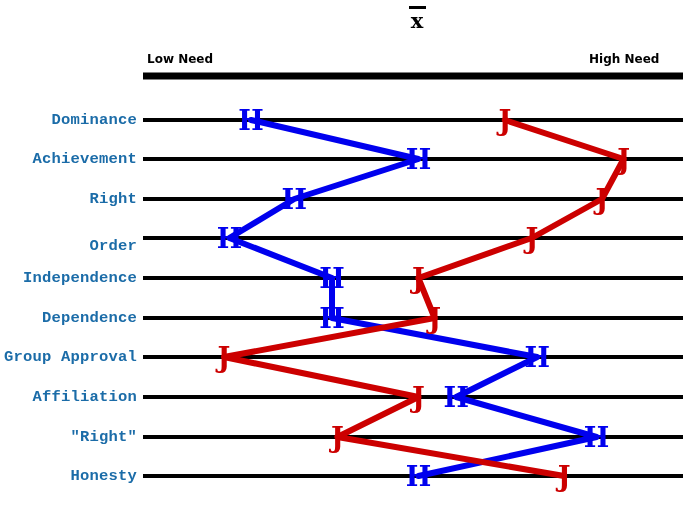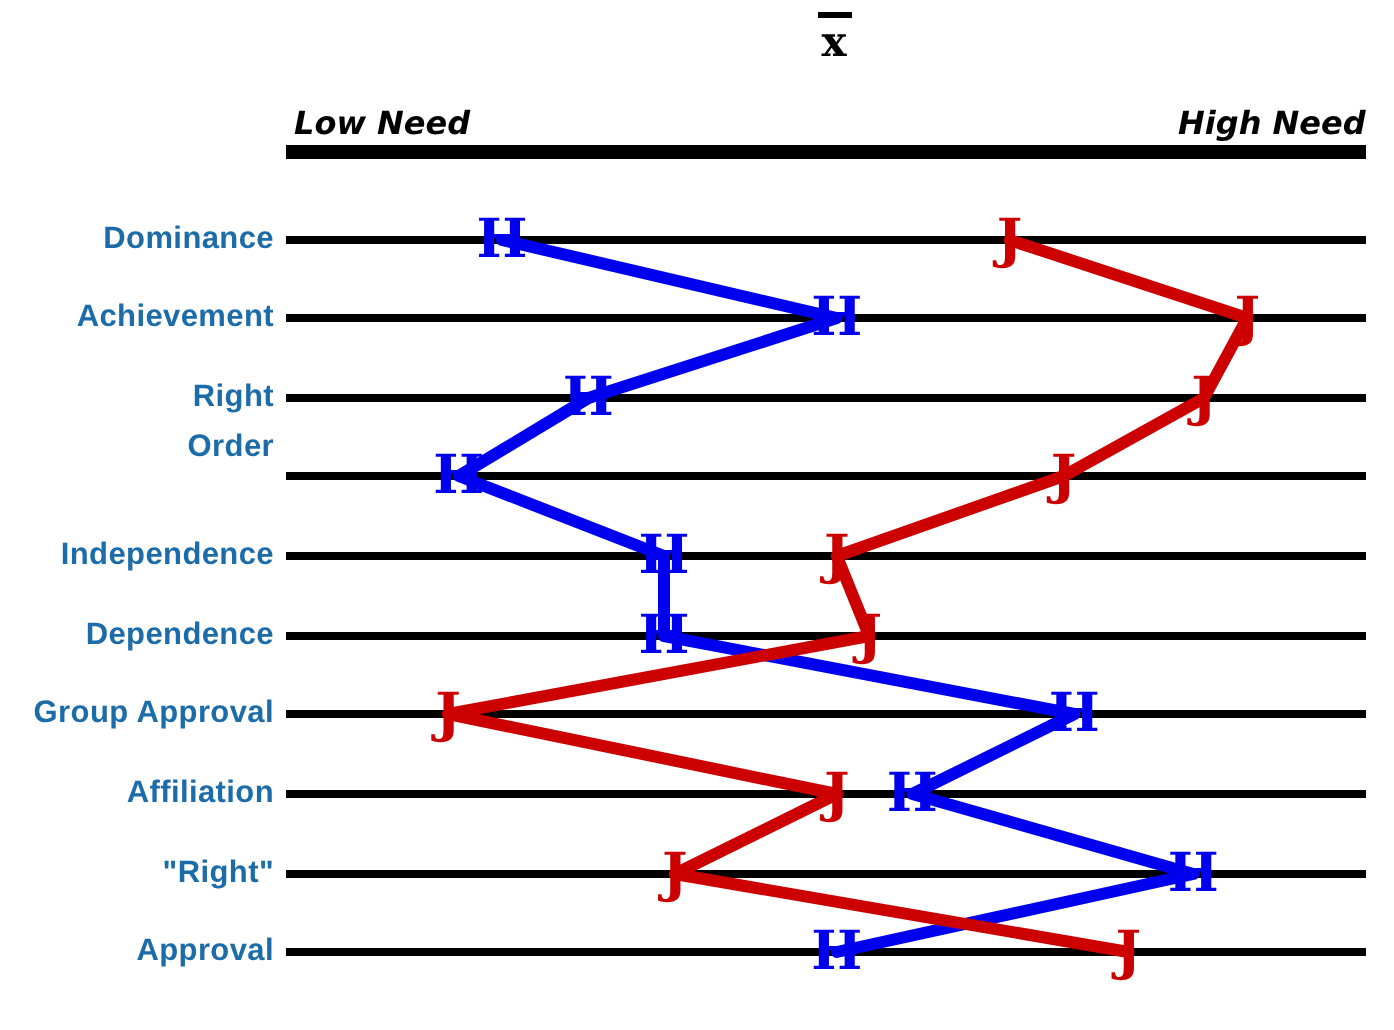--- a/index.html
+++ b/index.html
@@ -25,35 +25,34 @@
     position: absolute;
     left: 0; top: 0;
     width: 697px;
     height: 515px;
   }
   .row-label {
     position: absolute;
     right: 697px;
     text-align: right;
     color: #1b6ca8;
-    font-family: Liberation Sans, sans-serif;
+    font-family: Liberation Mono, monospace;
     font-weight: 700;
     font-size: 15.5px;
     letter-spacing: 0.2px;
     white-space: nowrap;
     transform: translateY(-50%);
   }
   .axis-caption {
     position: absolute;
     color: #000000;
     font-family: "DejaVu Sans", sans-serif;
     font-weight: 700;
-    font-size: 16px;
+    font-size: 12px;
     white-space: nowrap;
-    font-style: italic;
   }
   .mean-symbol {
     position: absolute;
     color: #000000;
     font-family: "DejaVu Serif", serif;
     font-weight: 700;
     font-size: 21px;
     line-height: 1;
     text-align: center;
   }
@@ -114,27 +113,27 @@
     <g id="series-lines">
         <polyline points="251.0,120 418.4,159 294.2,199 229.4,238 332.0,278 332.0,318 537.2,357 456.2,397 596.6,437 418.4,476" fill="none" stroke="#0000ee" stroke-width="6" stroke-linejoin="round" stroke-linecap="round"></polyline>
         <polyline points="504.8,120 623.6,159 602.0,199 531.8,238 418.4,278 434.6,318 224.0,357 418.4,397 337.4,437 564.2,476" fill="none" stroke="#cc0000" stroke-width="6" stroke-linejoin="round" stroke-linecap="round"></polyline>
       </g>
   </svg>
 
   <div id="labels">
       <div class="row-label" style="top: 120px; right: 560px;">Dominance</div>
       <div class="row-label" style="top: 159px; right: 560px;">Achievement</div>
       <div class="row-label" style="top: 199px; right: 560px;">Right</div>
-      <div class="row-label" style="top: 224px; right: 560px;">Order</div>
+      <div class="row-label" style="top: 246px; right: 560px;">Order</div>
       <div class="row-label" style="top: 278px; right: 560px; text-align: center;">Independence</div>
       <div class="row-label" style="top: 318px; right: 560px; text-align: center;">Dependence</div>
       <div class="row-label" style="top: 357px; right: 560px;">Group Approval</div>
       <div class="row-label" style="top: 397px; right: 560px;">Affiliation</div>
       <div class="row-label" style="top: 437px; right: 560px;">"Right"</div>
-      <div class="row-label" style="top: 476px; right: 560px;">Approval</div>
+      <div class="row-label" style="top: 476px; right: 560px;">Honesty</div>
     </div>
   <div id="glyphs">
       <div class="glyph glyph-h" style="left: 251px; top: 120px;">H</div>
       <div class="glyph glyph-h" style="left: 418.4px; top: 159px;">H</div>
       <div class="glyph glyph-h" style="left: 294.2px; top: 199px;">H</div>
       <div class="glyph glyph-h" style="left: 229.4px; top: 238px;">H</div>
       <div class="glyph glyph-h" style="left: 332px; top: 278px;">H</div>
       <div class="glyph glyph-h" style="left: 332px; top: 318px;">H</div>
       <div class="glyph glyph-h" style="left: 537.2px; top: 357px;">H</div>
       <div class="glyph glyph-h" style="left: 456.2px; top: 397px;">H</div>

